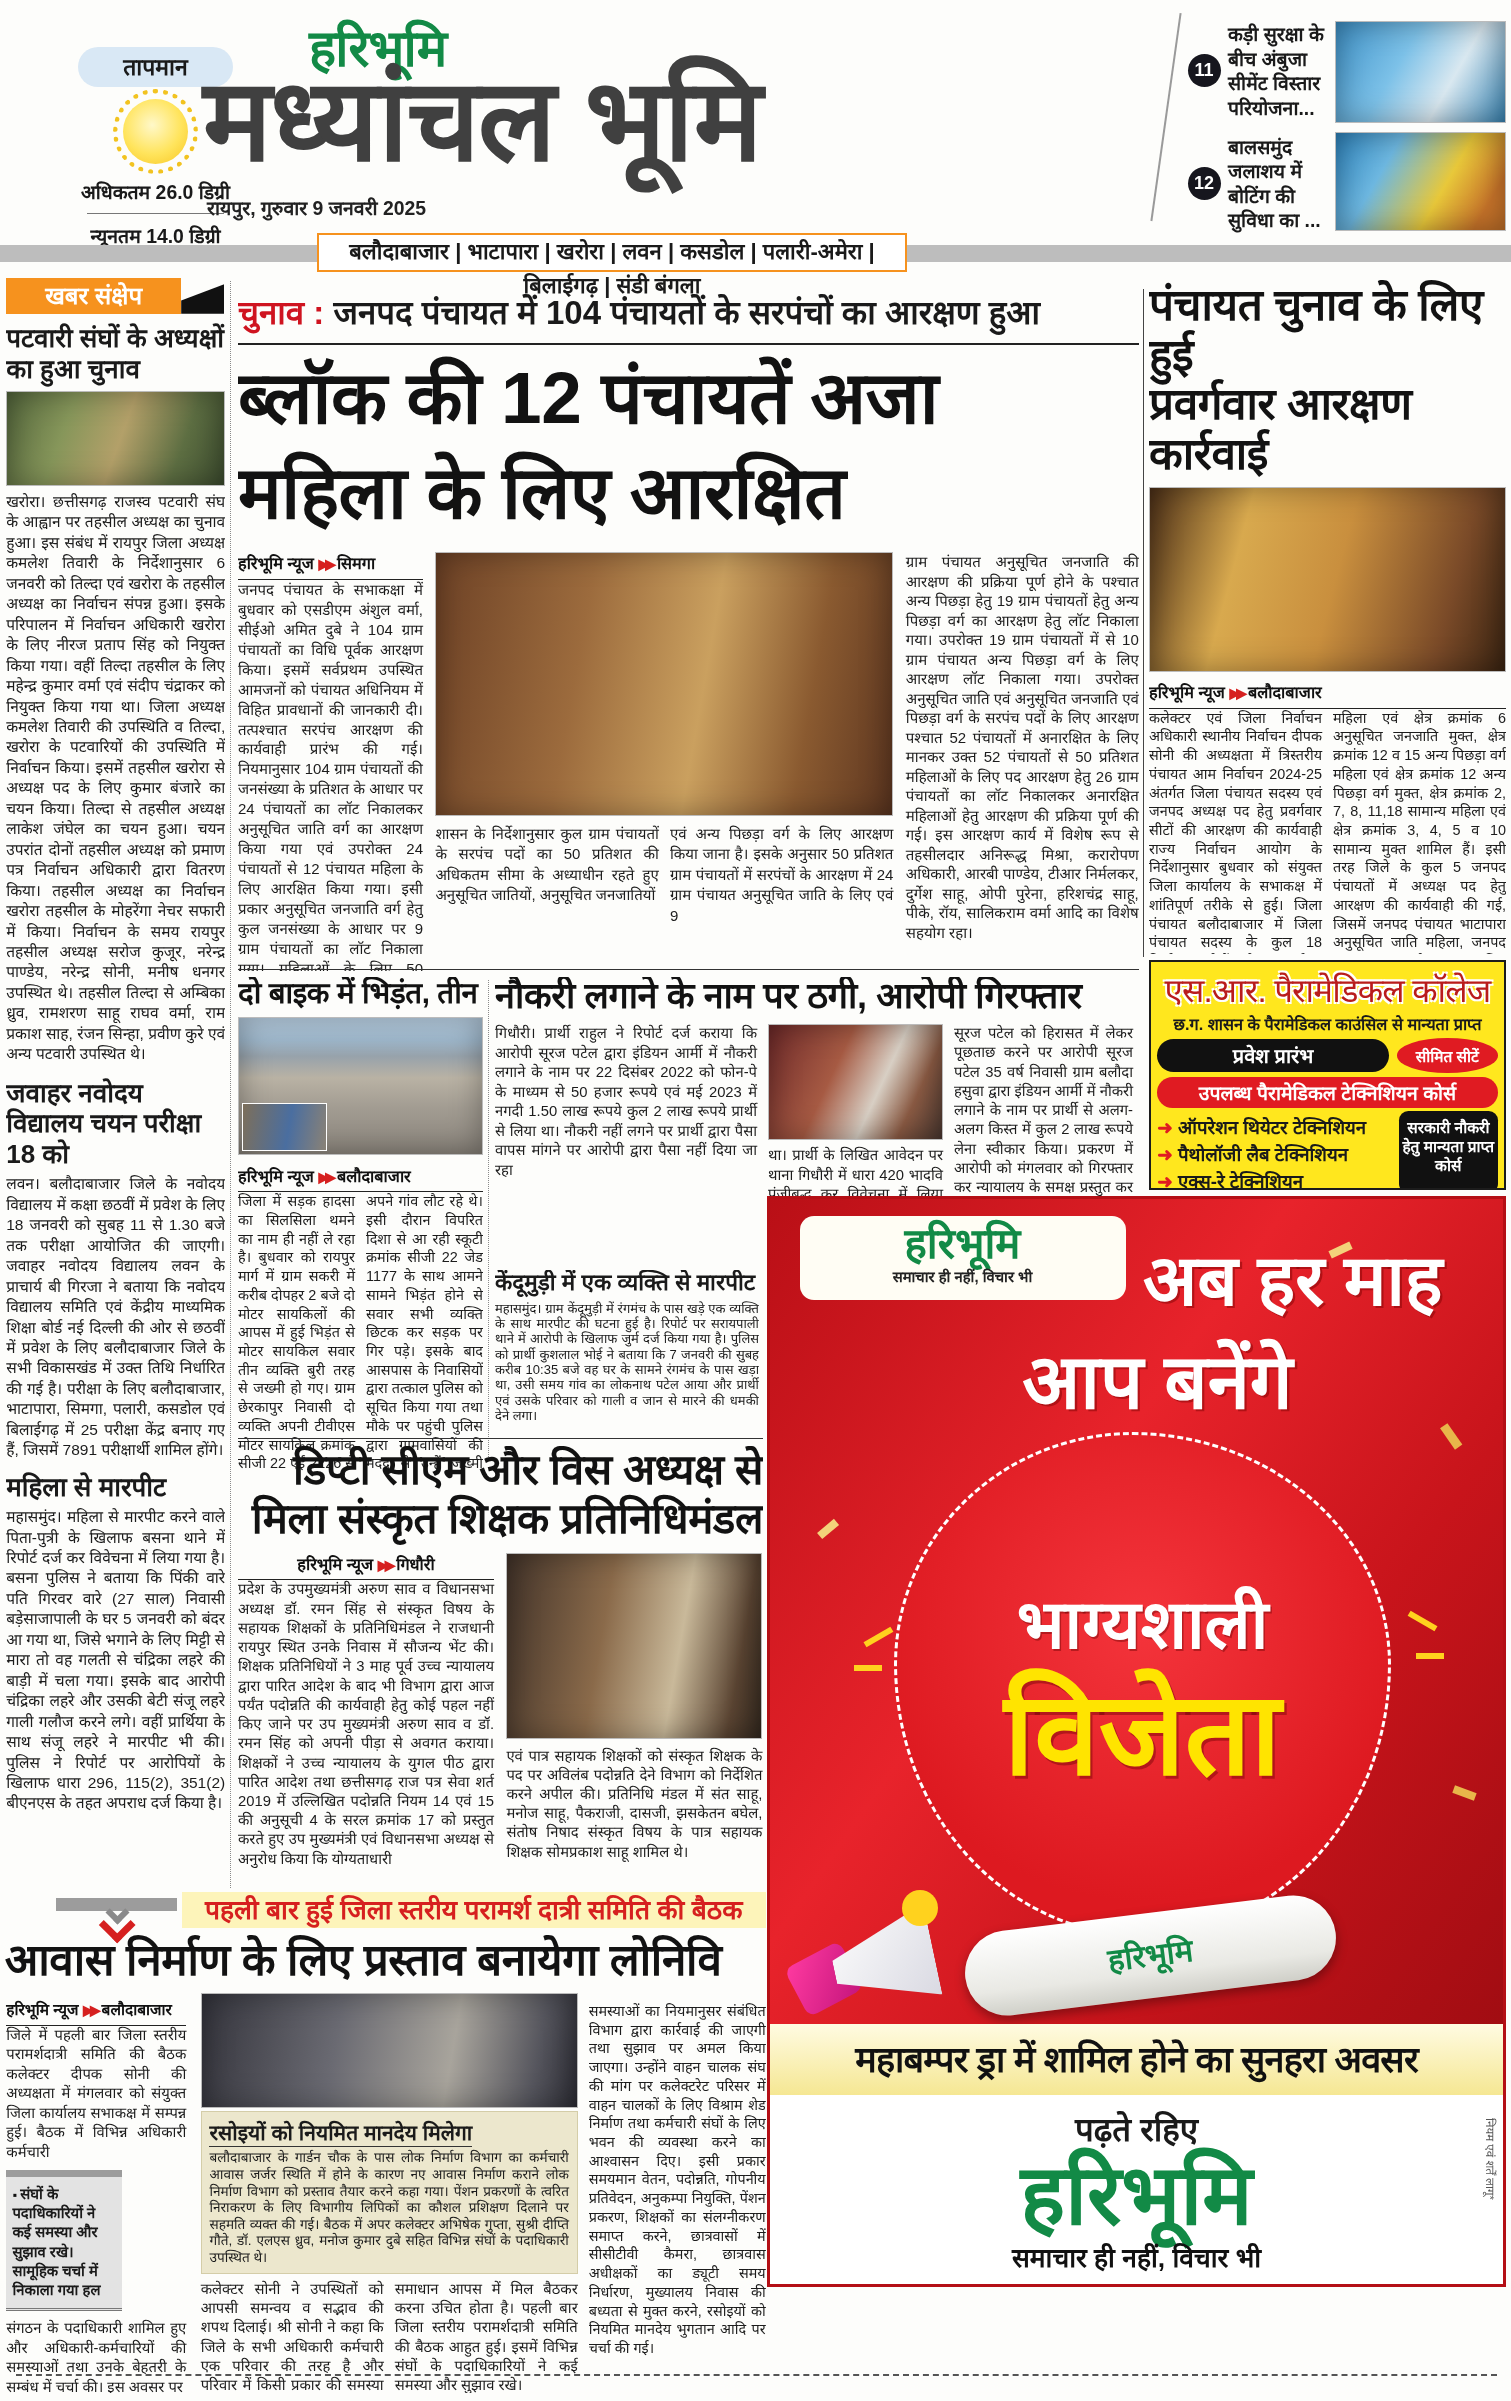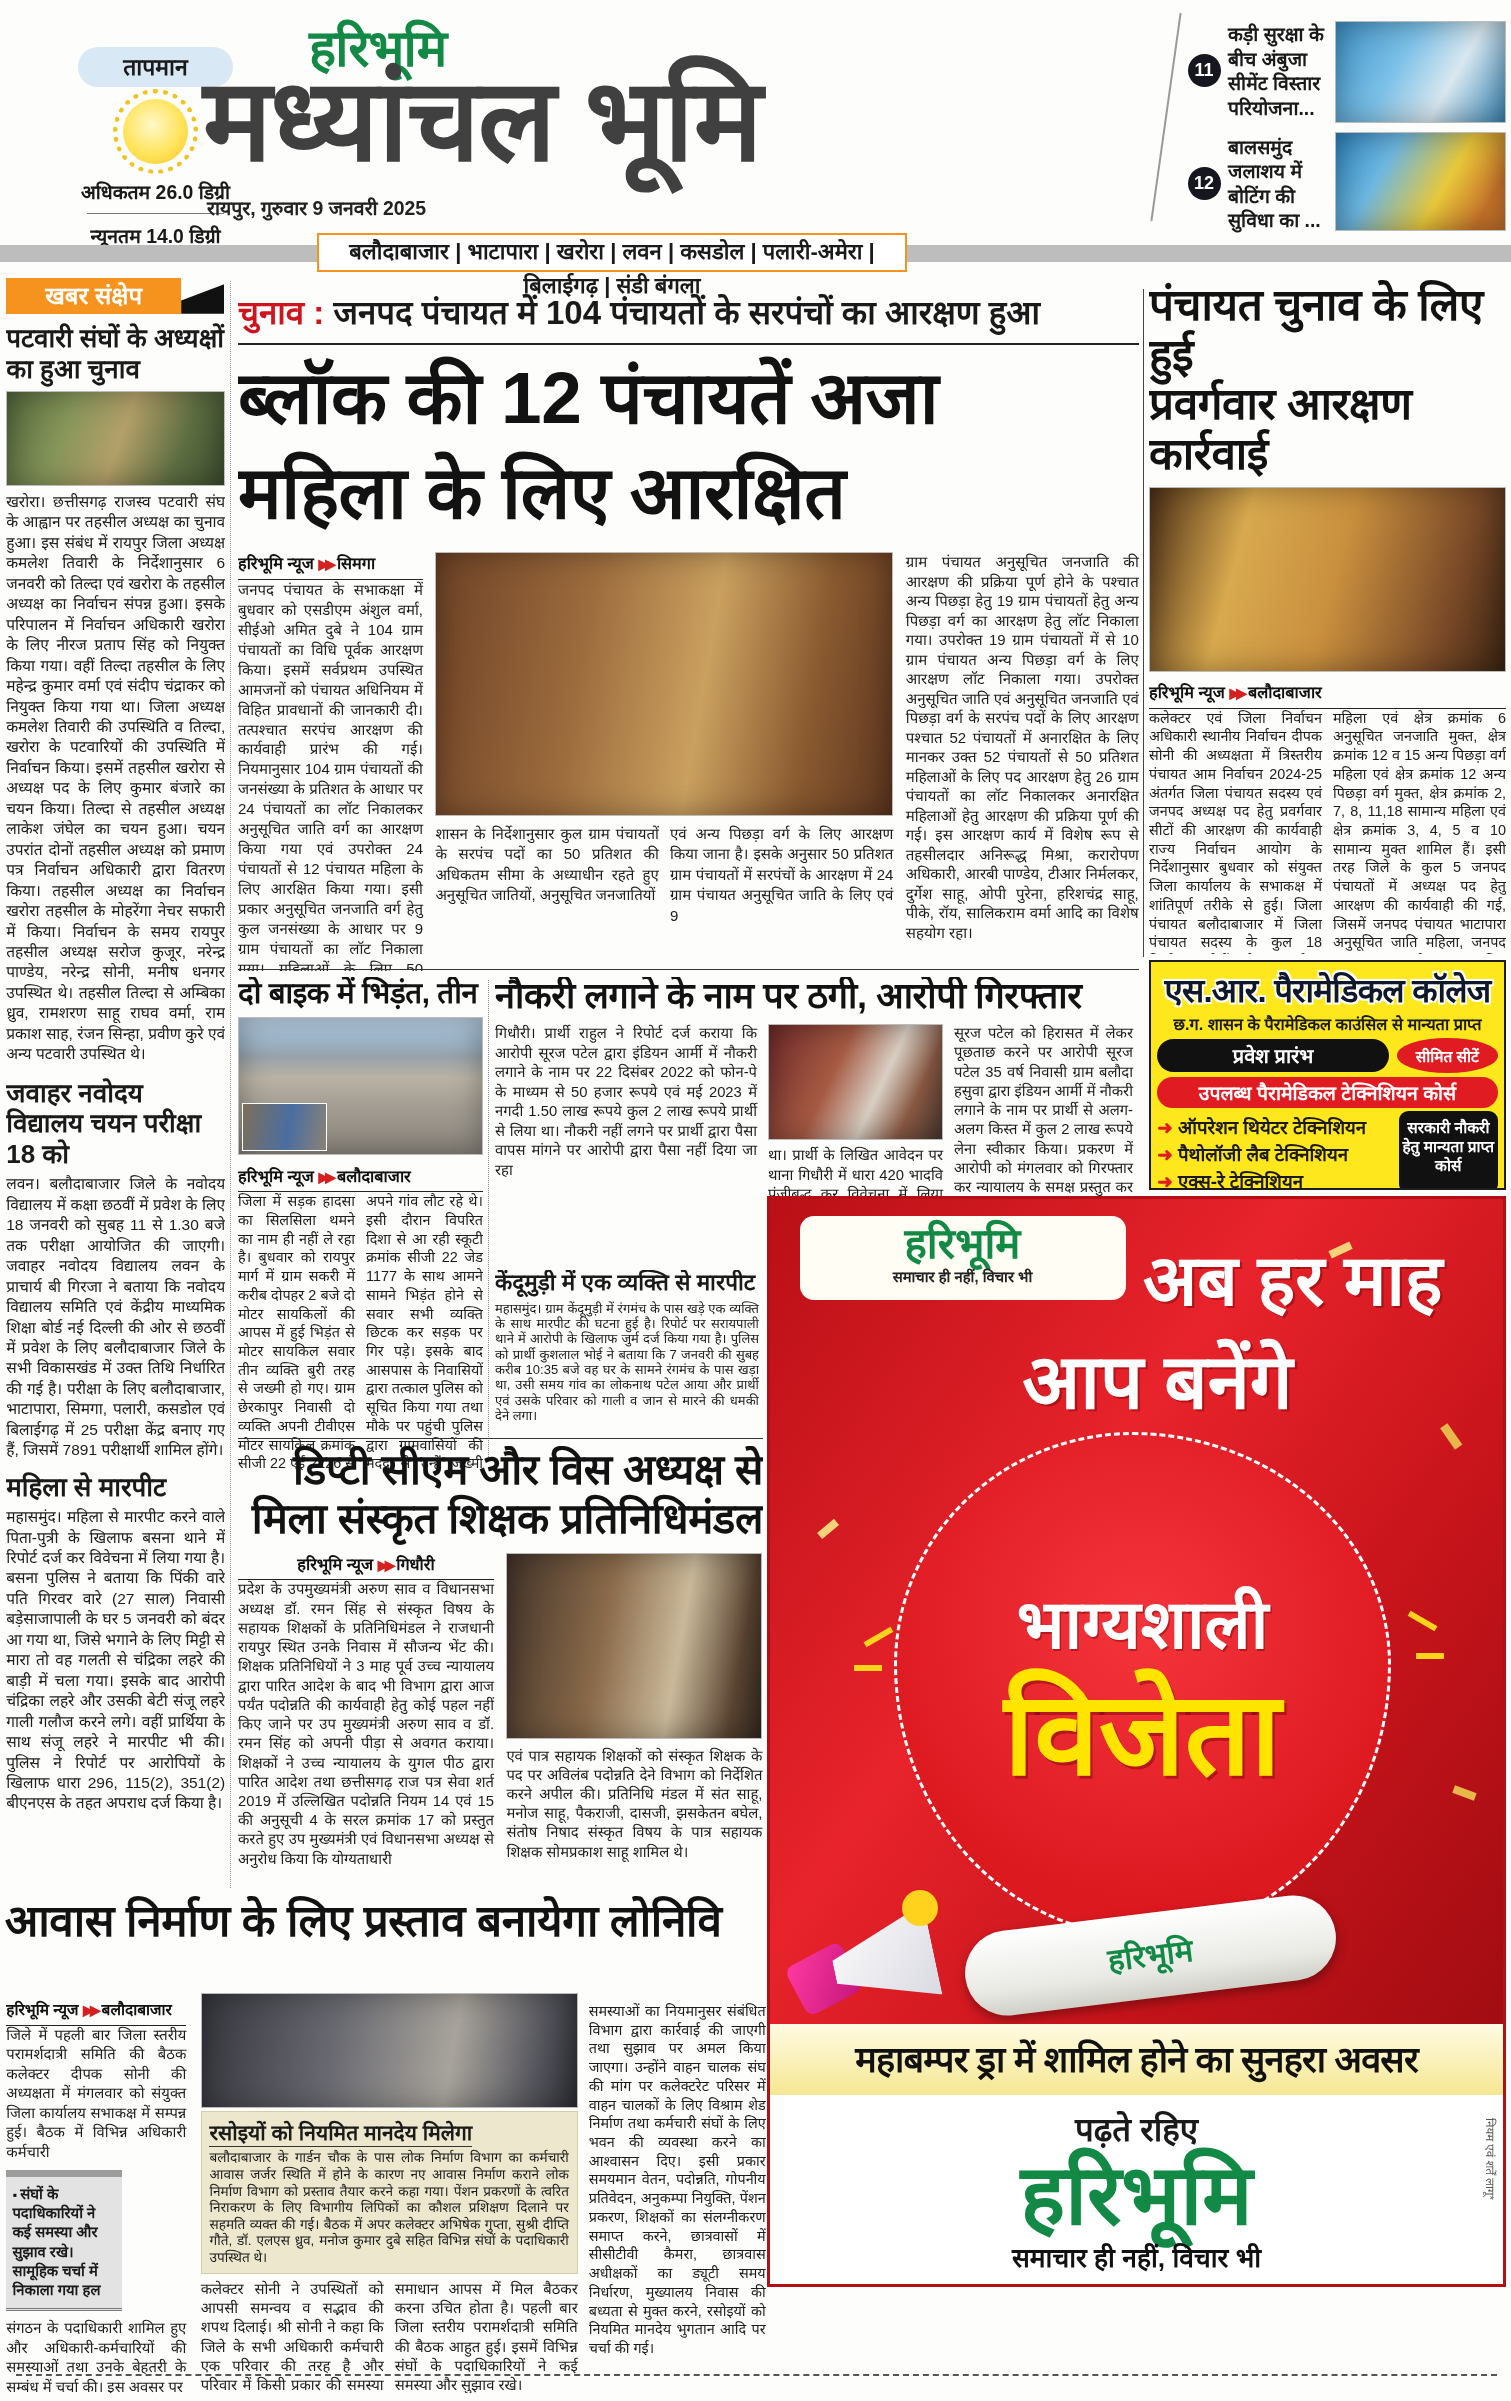--- a/index.html
+++ b/index.html
@@ -154,21 +154,21 @@
       <div class="bodytext" style="width:179px;font-size:14.8px;line-height:1.3;">सूरज पटेल को हिरासत में लेकर पूछताछ करने पर आरोपी सूरज पटेल 35 वर्ष निवासी ग्राम बलौदा हसुवा द्वारा इंडियन आर्मी में नौकरी लगाने के नाम पर प्रार्थी से अलग-अलग किस्त में कुल 2 लाख रूपये लेना स्वीकार किया। प्रकरण में आरोपी को मंगलवार को गिरफ्तार कर न्यायालय के समक्ष प्रस्तुत कर जेल भेजा गया।</div>
     </div>
   </div>
 
   <div class="abs" style="left:495px;top:1270px;width:264px;height:165px;overflow:hidden;">
     <div style="font-size:22.5px;font-weight:900;line-height:1.15;margin-bottom:4.7px;">केंदूमुड़ी में एक व्यक्ति से मारपीट</div>
     <div class="bodytext small" style="font-size:13px;line-height:1.18;">महासमुंद। ग्राम केंदूमुड़ी में रंगमंच के पास खड़े एक व्यक्ति के साथ मारपीट की घटना हुई है। रिपोर्ट पर सरायपाली थाने में आरोपी के खिलाफ जुर्म दर्ज किया गया है। पुलिस को प्रार्थी कुशलाल भोई ने बताया कि 7 जनवरी की सुबह करीब 10:35 बजे वह घर के सामने रंगमंच के पास खड़ा था, उसी समय गांव का लोकनाथ पटेल आया और प्रार्थी एवं उसके परिवार को गाली व जान से मारने की धमकी देने लगा।</div>
   </div>
 
   <div class="abs" style="left:1149px;top:960px;width:357px;height:230px;background:#ffe71e;border:2.3px solid #1c1c1c;padding:4.7px 6.2px;overflow:hidden;">
-    <div style="font-size:33px;font-weight:700;color:#0f172a;text-align:center;text-shadow:1.6px 1.6px 0 #fff,-1.6px -1.6px 0 #fff,1.6px -1.6px 0 #fff,-1.6px 1.6px 0 #fff;letter-spacing:-0.8px;">एस.आर. पैरामेडिकल कॉलेज</div>
+    <div style="font-size:33px;font-weight:400;color:#b91c1c;text-align:center;text-shadow:1.6px 1.6px 0 #fff,-1.6px -1.6px 0 #fff,1.6px -1.6px 0 #fff,-1.6px 1.6px 0 #fff;letter-spacing:-0.8px;">एस.आर. पैरामेडिकल कॉलेज</div>
     <div style="font-size:16.3px;font-weight:900;text-align:center;margin-top:1.6px;">छ.ग. शासन के पैरामेडिकल काउंसिल से मान्यता प्राप्त</div>
     <div style="display:flex;align-items:center;gap:7.8px;margin-top:3.1px;">
       <div style="flex:1;background:#111;color:#fff;border-radius:18.6px;text-align:center;font-size:20px;font-weight:900;padding:3.1px 0;">प्रवेश प्रारंभ</div>
       <div style="width:101px;background:#e01b22;color:#fff;border-radius:50%;text-align:center;font-size:15.5px;font-weight:900;padding:6.2px 0;">सीमित सीटें</div>
     </div>
     <div style="background:#e01b22;color:#fff;border-radius:15.5px;text-align:center;font-size:19.4px;font-weight:900;padding:2.3px 0;margin-top:3.9px;">उपलब्ध पैरामेडिकल टेक्निशियन कोर्स</div>
     <div style="display:flex;margin-top:3.1px;">
       <div style="flex:1;">
         <div style="font-size:18.6px;font-weight:900;margin-top:2.3px;"><span style="color:#e01b22;">➜ </span><span>ऑपरेशन थियेटर टेक्निशियन</span></div>
         <div style="font-size:18.6px;font-weight:900;margin-top:2.3px;"><span style="color:#e01b22;">➜ </span><span>पैथोलॉजी लैब टेक्निशियन</span></div>
@@ -235,20 +235,26 @@
         <div class="bodytext" style="font-size:14.8px;line-height:1.3;">प्रदेश के उपमुख्यमंत्री अरुण साव व विधानसभा अध्यक्ष डॉ. रमन सिंह से संस्कृत विषय के सहायक शिक्षकों के प्रतिनिधिमंडल ने राजधानी रायपुर स्थित उनके निवास में सौजन्य भेंट की। शिक्षक प्रतिनिधियों ने 3 माह पूर्व उच्च न्यायालय द्वारा पारित आदेश के बाद भी विभाग द्वारा आज पर्यंत पदोन्नति की कार्यवाही हेतु कोई पहल नहीं किए जाने पर उप मुख्यमंत्री अरुण साव व डॉ. रमन सिंह को अपनी पीड़ा से अवगत कराया। शिक्षकों ने उच्च न्यायालय के युगल पीठ द्वारा पारित आदेश तथा छत्तीसगढ़ राज पत्र सेवा शर्त 2019 में उल्लिखित पदोन्नति नियम 14 एवं 15 की अनुसूची 4 के सरल क्रमांक 17 को प्रस्तुत करते हुए उप मुख्यमंत्री एवं विधानसभा अध्यक्ष से अनुरोध किया कि योग्यताधारी</div>
       </div>
       <div style="width:256px;flex:none;">
         <div class="photo ph-office" style="width:256px;height:186px;"></div>
         <div class="bodytext" style="margin-top:7.8px;font-size:14.8px;line-height:1.3;">एवं पात्र सहायक शिक्षकों को संस्कृत शिक्षक के पद पर अविलंब पदोन्नति देने विभाग को निर्देशित करने अपील की। प्रतिनिधि मंडल में संत साहू, मनोज साहू, पैकराजी, दासजी, झसकेतन बघेल, संतोष निषाद संस्कृत विषय के पात्र सहायक शिक्षक सोमप्रकाश साहू शामिल थे।</div>
       </div>
     </div>
   </div>
 
   <div class="abs" style="left:4.7px;top:1892px;width:761px;height:501px;overflow:hidden;">
+    <div style="position:relative;height:39px;">
+      <div style="position:absolute;left:51px;top:6.2px;width:121px;height:12.4px;background:#9c9c9c;"></div>
+      <div style="position:absolute;left:99px;top:20px;width:26.4px;height:26.4px;border-right:7.8px solid #d6201f;border-bottom:7.8px solid #d6201f;transform:rotate(45deg);"></div>
+      <div style="position:absolute;left:104px;top:12.4px;width:17px;height:17px;border-right:6.2px solid #8a8a8a;border-bottom:6.2px solid #8a8a8a;transform:rotate(45deg);"></div>
+      <div style="position:absolute;left:177px;top:0;width:584px;height:36px;background:#fdf4ba;color:#d6201f;font-size:26.4px;font-weight:900;text-align:center;line-height:36px;">पहली बार हुई जिला स्तरीय परामर्श दात्री समिति की बैठक</div>
+    </div>
     <div class="headline" style="font-size:44px;line-height:1.05;margin-top:6.2px;white-space:nowrap;">आवास निर्माण के लिए प्रस्ताव बनायेगा लोनिवि</div>
     <div class="abs" style="left:1.6px;top:106px;width:180px;">
       <div class="byline" style="font-size:15.5px;">
         <span>हरिभूमि न्यूज</span><span class="arr">▶▶</span><span>बलौदाबाजार</span>
       </div>
       <div class="bodytext" style="font-size:14.8px;line-height:1.32;">जिले में पहली बार जिला स्तरीय परामर्शदात्री समिति की बैठक कलेक्टर दीपक सोनी की अध्यक्षता में मंगलवार को संयुक्त जिला कार्यालय सभाकक्ष में सम्पन्न हुई। बैठक में विभिन्न अधिकारी कर्मचारी</div>
       <div style="background:#e3e3e3;border-top:7.8px solid #9c9c9c;border-bottom:3.1px double #777;padding:7.8px 6.2px;margin:7.8px 0;width:116px;">
         <span style="color:#111;">▪ </span><span style="font-size:14.8px;font-weight:bold;line-height:1.3;">संघों के पदाधिकारियों ने कई समस्या और सुझाव रखे। सामूहिक चर्चा में निकाला गया हल</span>
       </div>
       <div class="bodytext" style="font-size:14.8px;line-height:1.32;">संगठन के पदाधिकारी शामिल हुए और अधिकारी-कर्मचारियों की समस्याओं तथा उनके बेहतरी के सम्बंध में चर्चा की। इस अवसर पर</div>

